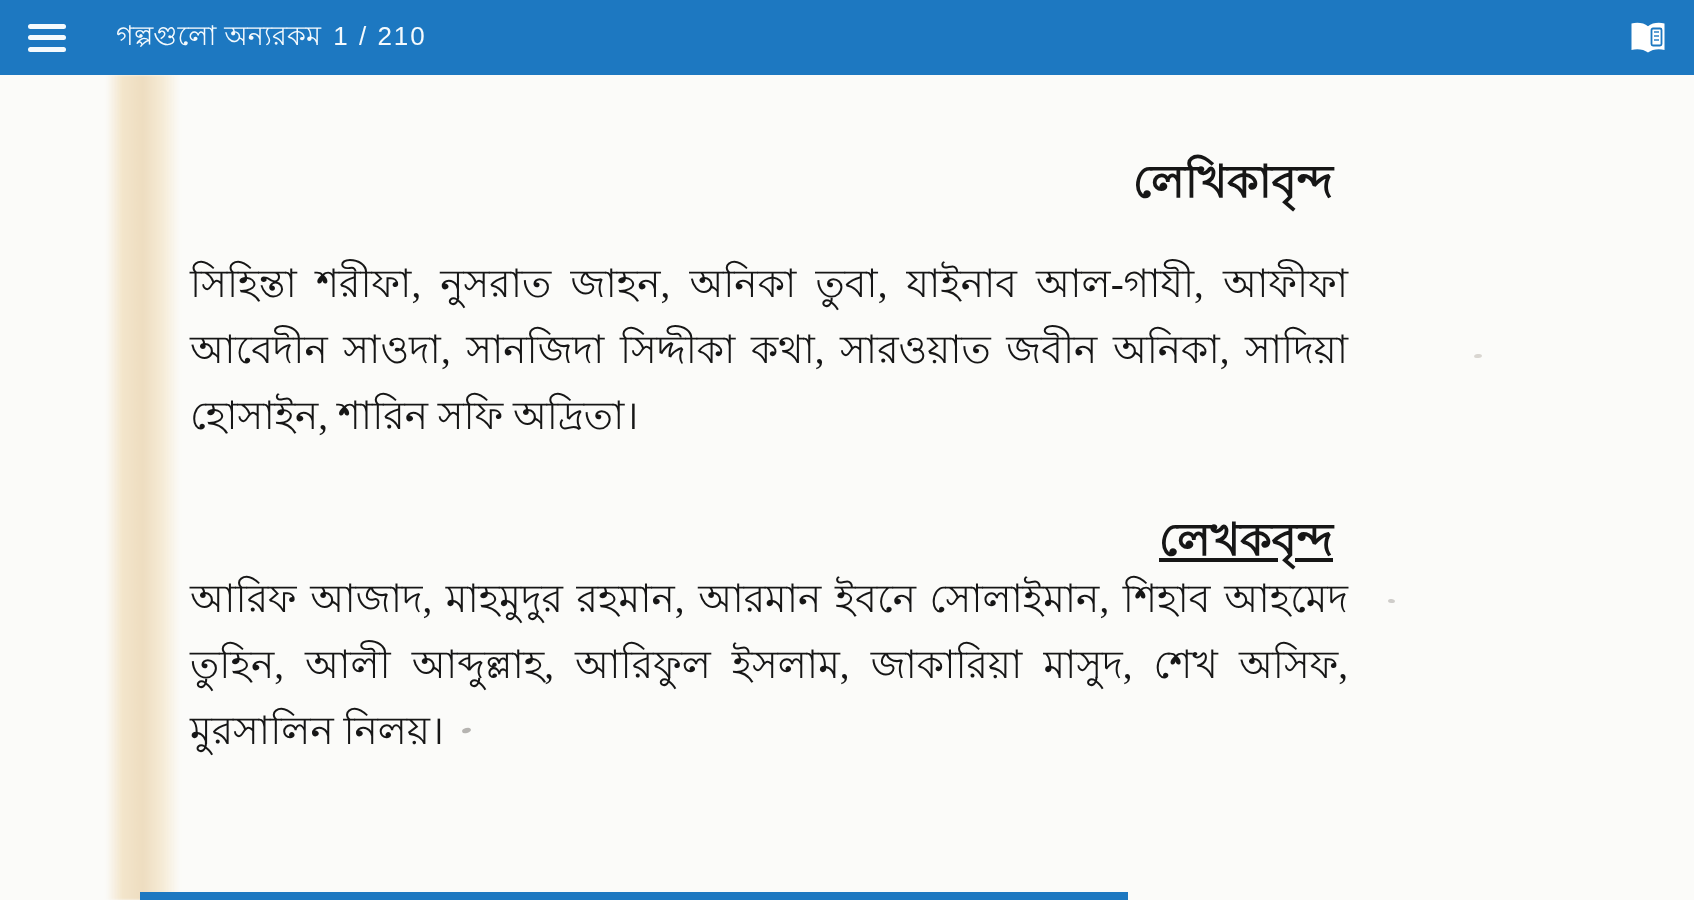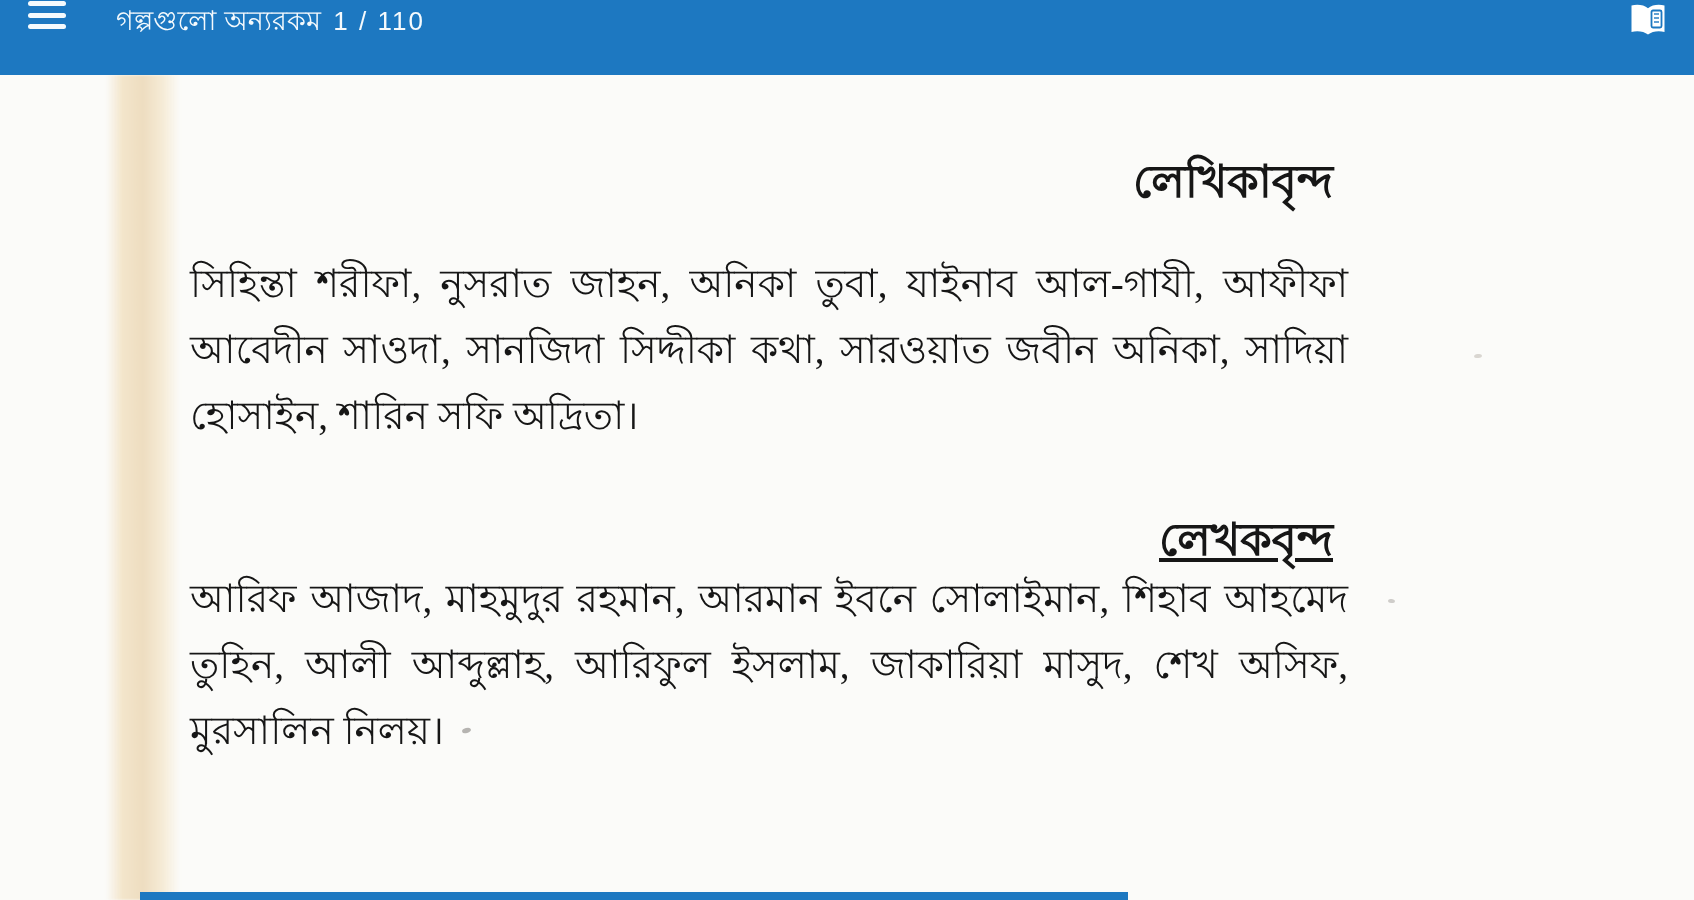--- a/index.html
+++ b/index.html
@@ -12,21 +12,21 @@
   html,body{width:1694px;height:900px;overflow:hidden;}
   body{
     background:var(--page-bg);
     font-family:"Liberation Sans","DejaVu Sans",sans-serif;
   }
 
   
   header.toolbar{
     position:absolute;top:0;left:0;width:1694px;height:75px;
     background:var(--toolbar-bg);
-    display:flex;
+    display:flex;align-items:center;
     z-index:5;
   }
   .menu-btn{
     background:none;border:none;cursor:pointer;
     margin-left:28px;width:40px;height:30px;
     display:flex;flex-direction:column;justify-content:space-between;
     padding:1px 0;
   }
   .menu-btn .bar{
     display:block;width:38px;height:5px;border-radius:2.5px;
@@ -104,21 +104,21 @@
   <button class="menu-btn" aria-label="menu">
     <span class="icon" style="display:contents;">
       <span class="bar"></span>
       <span class="bar"></span>
       <span class="bar"></span>
     </span>
   </button>
 
   <div class="title-wrap">
     <span class="book-title">গল্পগুলো অন্যরকম</span>
-    <span class="page-indicator">1 / 110</span>
+    <span class="page-indicator">1 / 210</span>
   </div>
 
   <button class="reader-btn" aria-label="open book view">
     <svg width="42" height="36" viewBox="0 0 42 36">
       <path d="M21 6.2 C17 2.6, 9.5 2, 4.5 3.6 L4.5 30 C9.5 28.4, 17 29, 21 32.6 C25 29, 32.5 28.4, 37.5 30 L37.5 3.6 C32.5 2, 25 2.6, 21 6.2 Z" fill="#ffffff"></path>
       <rect x="24.5" y="8.5" width="10" height="17" rx="1.5" fill="none" stroke="#1d78c1" stroke-width="1.8"></rect>
       <line x1="27" y1="12" x2="32" y2="12" stroke="#1d78c1" stroke-width="1.4"></line>
       <line x1="27" y1="16" x2="32" y2="16" stroke="#1d78c1" stroke-width="1.4"></line>
       <line x1="27" y1="20" x2="32" y2="20" stroke="#1d78c1" stroke-width="1.4"></line>
     </svg>

